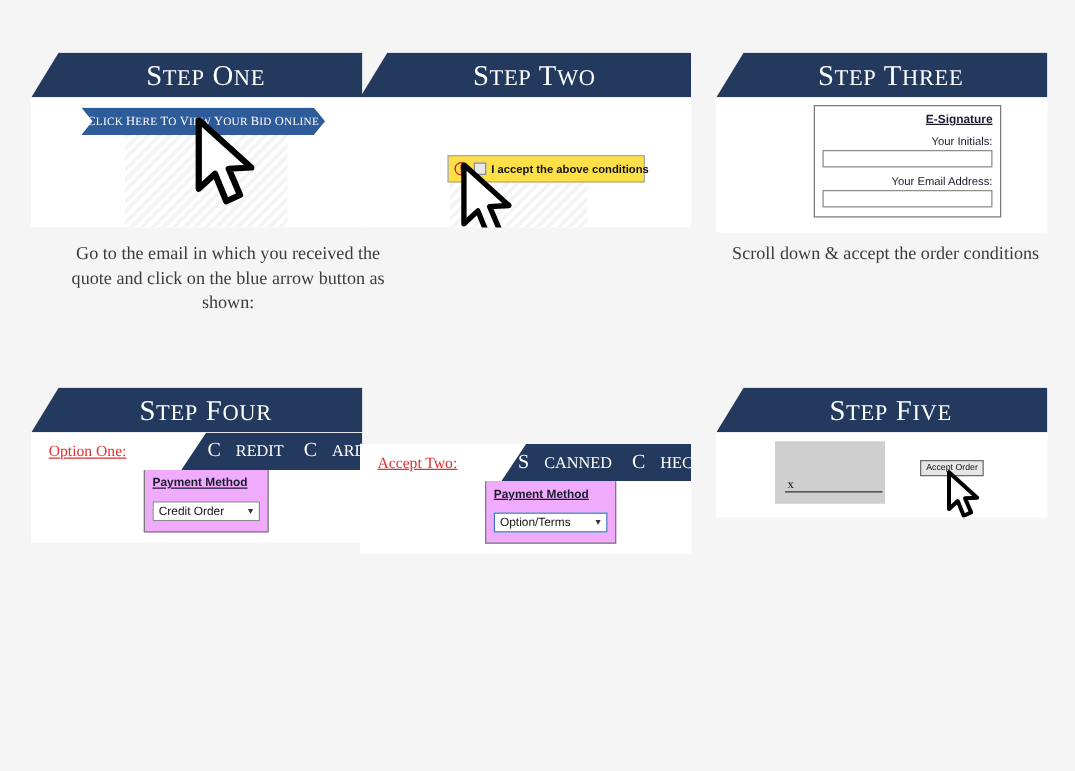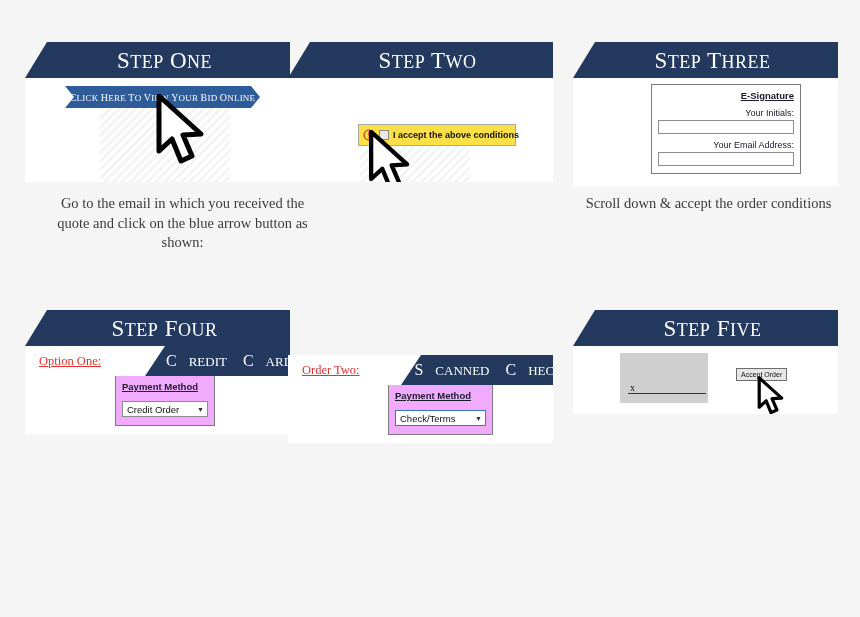--- a/index.html
+++ b/index.html
@@ -384,30 +384,30 @@
           <span>Credit Order</span>
           <span class="caret">▼</span>
         </div>
       </div>
     </div>
 
   </div>
 
   <div class="col col-2" style="top:355px;">
     <div class="opt-row">
-      <div class="opt-label">Order Two:</div>
+      <div class="opt-label">Accept Two:</div>
       <div class="opt-banner ob-chk">
         <span><span class="big">S</span><span class="sm">CANNED</span>&nbsp;<span class="big">C</span><span class="sm">HECK</span></span>
       </div>
     </div>
     <div class="card-body" style="height:58px;">
       <div class="pay-box" style="left:100px; top:-1px; width:105px;">
         <div class="pay-title">Payment Method</div>
         <div class="select focused">
-          <span>Check/Terms</span>
+          <span>Option/Terms</span>
           <span class="caret">▼</span>
         </div>
       </div>
     </div>
 
   </div>
 
   <div class="col col-3 row-2">
     <div class="banner">
       <div class="banner-title sc">

